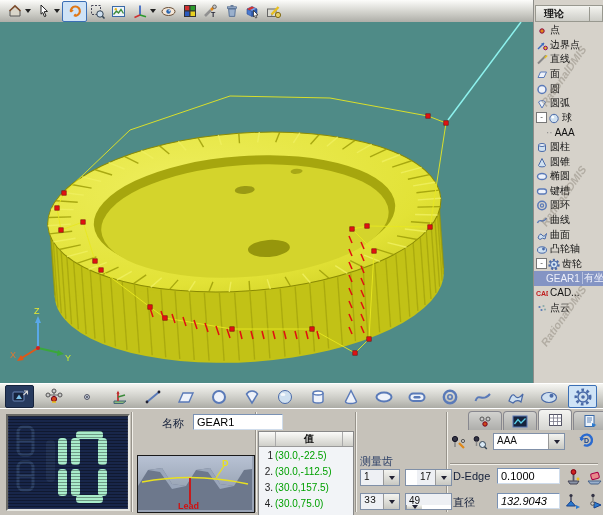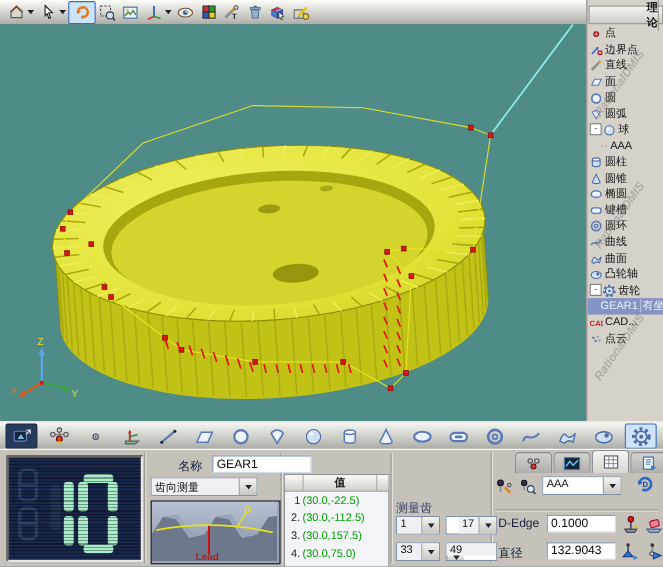--- a/index.html
+++ b/index.html
@@ -13,21 +13,21 @@
   .tbtn.active{background:#cfe3f6;border:1px solid #3b6fb5;width:23px;}
   .caret{width:0;height:0;border-left:3px solid transparent;border-right:3px solid transparent;
          border-top:4px solid #222;margin:0 2px 0 0;flex:none;}
   
   .viewport{position:absolute;left:0;top:22px;width:533px;height:361px;background:#4f8b87;}
   
   .sidebar{position:absolute;left:533px;top:0;width:70px;height:383px;background:#d6d2ca;
            border-left:1px solid #8e8e8a;overflow:hidden;}
   .sb-title{margin:5px 1px 1px 1px;height:15px;display:flex;align-items:center;
             background:linear-gradient(#f4f4f0,#cdcdc7);border:1px solid #98988f;font-size:10px;}
-  .sb-title .c1{flex:1;padding-left:8px;border-right:1px solid #98988f;font-weight:bold;margin-left:44px;}
+  .sb-title .c1{flex:1;padding-left:8px;border-right:1px solid #98988f;font-weight:bold;}
   .sb-title .c2{width:12px;}
   .sb-list{position:relative;}
   .sb-item{height:14.6px;display:flex;align-items:center;padding-left:2px;font-size:10px;white-space:nowrap;}
   .sb-item .ic{width:12px;height:12px;flex:none;margin-right:2px;}
   .sb-item.child{padding-left:12px;}
   .sb-item.sel{background:#8494c4;color:#eef0fa;padding-left:12px;}
   .sb-item.sel .dv{width:1px;height:12px;background:#b8c2e0;margin:0 2px;}
   .exp{width:9px;height:9px;border:1px solid #777;background:#fff;font-size:8px;line-height:7px;
        text-align:center;margin-right:1px;flex:none;color:#333;}
   .wm{position:absolute;transform:rotate(-55deg);color:rgba(125,118,105,.40);
@@ -646,24 +646,20 @@
           <rect x="90" y="53" width="9" height="27" rx="3.5"></rect>
           <rect x="68" y="79" width="27" height="8" rx="3.5"></rect>
         </g>
       </svg>
       <div class="scan"></div>
     </div>
 
     <span class="lbl" style="left:162px;top:7px;">名称</span>
     <input class="field" style="left: 193px; top: 5px; width: 90px;" value="GEAR1">
 
-    <div class="select" style="left:137px;top:25px;width:97px;">
-      <span class="val">齿向测量</span>
-        <span class="arr"></span>
-    </div>
     <div class="diag">
       <svg width="114" height="54" viewBox="0 0 114 54">
         <defs>
             <linearGradient id="dg" x1="0" y1="0" x2="0" y2="1">
               <stop offset="0" stop-color="#b8c2d4"></stop>
               <stop offset="1" stop-color="#84909f"></stop>
             </linearGradient>
           </defs>
         <rect width="114" height="54" fill="url(#dg)"></rect>
         <path d="M0 30 L10 14 L24 12 L34 28 L48 30 L58 14 L72 12 L82 28 L96 30 L106 14 L114 13 V54 H0 Z" fill="#6d788c"></path>
@@ -703,21 +699,21 @@
 
     <span class="lbl" style="left:360px;top:45px;color:#33456a;">测量齿</span>
     <div class="select" style="left:360px;top:60px;width:40px;">
       <span class="val">1</span>
         <span class="arr"></span>
     </div>
     <div class="select" style="left:405px;top:60px;width:47px;padding-left:11px;">
       <span class="val">17</span>
         <span class="arr"></span>
     </div>
-    <div class="select" style="left:360px;top:84px;width:40px;">
+    <div class="select" style="left:360px;top:84px;width:40px;font-family:Liberation Mono, monospace;">
       <span class="val">33</span>
         <span class="arr"></span>
     </div>
     <div class="select" style="left:405px;top:84px;width:47px;flex-direction:column;">
       <span class="val">49</span>
         <span class="arr"></span>
     </div>
 
     <div class="tabs">
       <div class="tab">
@@ -789,21 +785,21 @@
         </svg>
       </div>
     <div class="micon" style="left:585px;top:58px;">
         <svg width="17" height="17">
           <path d="M2 13 h13 l-2.5 3 H4.5 Z" fill="#9ab0cc" stroke="#46628a"></path>
           <rect x="5" y="5" width="8" height="6" rx="1.5" fill="#e88a8a" stroke="#a04" transform="rotate(-15 9 8)"></rect>
         </svg>
       </div>
 
     <span class="lbl" style="left:453px;top:86px;">直径</span>
-    <input class="field" style="left: 497px; top: 84px; width: 63px;" value="132.9043">
+    <input class="field" style="left: 497px; top: 84px; width: 63px; font-style: italic;" value="132.9043">
     <div class="micon" style="left:564px;top:83px;">
         <svg width="17" height="17">
           <line x1="6" y1="2" x2="6" y2="8" stroke="#556" stroke-width="1.6"></line>
           <circle cx="6" cy="2.5" r="1.6" fill="#334"></circle>
           <path d="M6 8 L10.5 13 H1.5 Z" fill="#2a7ad0" stroke="#16408a"></path>
           <path d="M11 12 l4 2 -4 2 Z" fill="#2a7ad0"></path>
         </svg>
       </div>
     <div class="micon" style="left:585px;top:83px;">
         <svg width="17" height="17">

